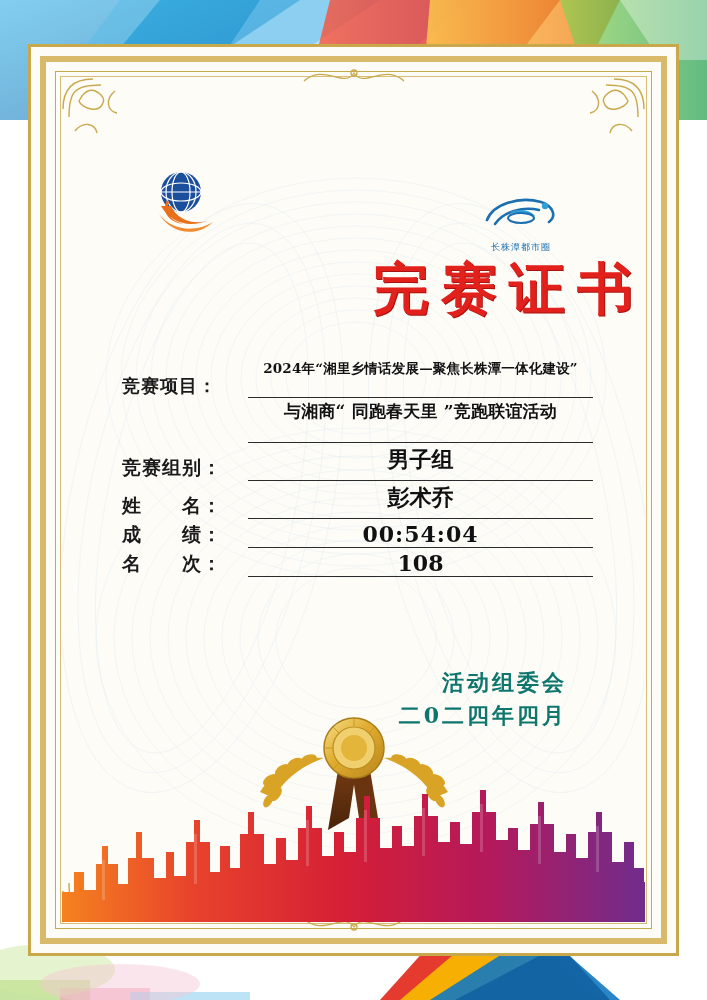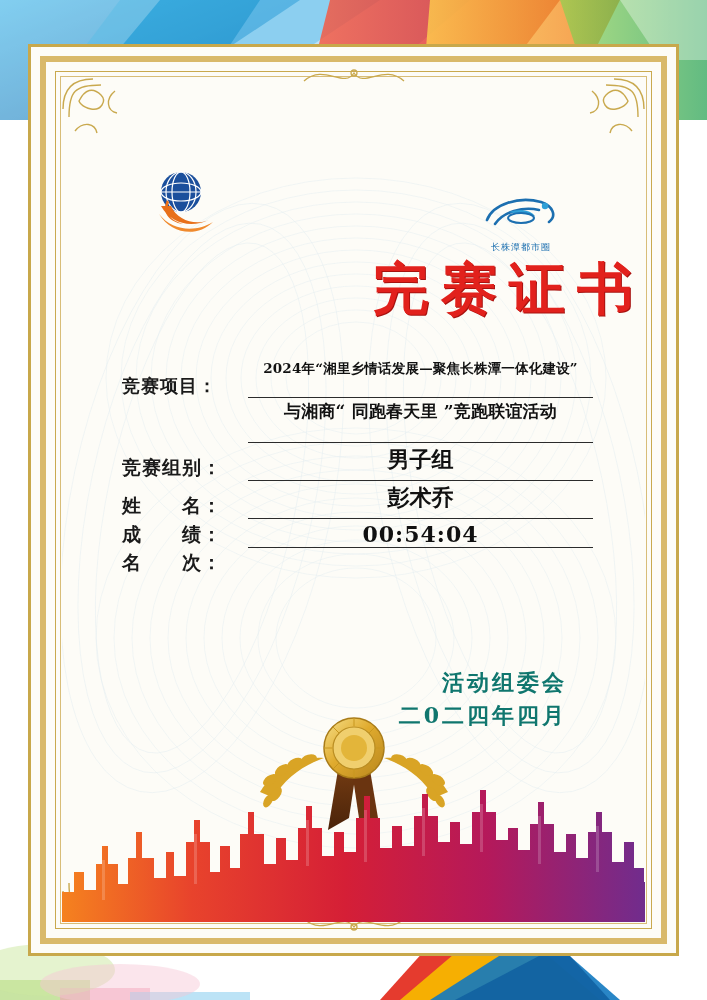--- a/index.html
+++ b/index.html
@@ -400,20 +400,21 @@
           <div class="row-value">彭术乔</div>
         </div>
 
         <div class="row row-score">
           <div class="row-label">成　　绩：</div>
           <div class="row-value">00:54:04</div>
         </div>
 
         <div class="row row-rank">
           <div class="row-label">名　　次：</div>
+          <div class="row-value">108</div>
         </div>
 
       </div>
 
       <div class="signature">
         <div>活动组委会</div>
         <div>二0二四年四月</div>
       </div>
 
       <div class="medal">

